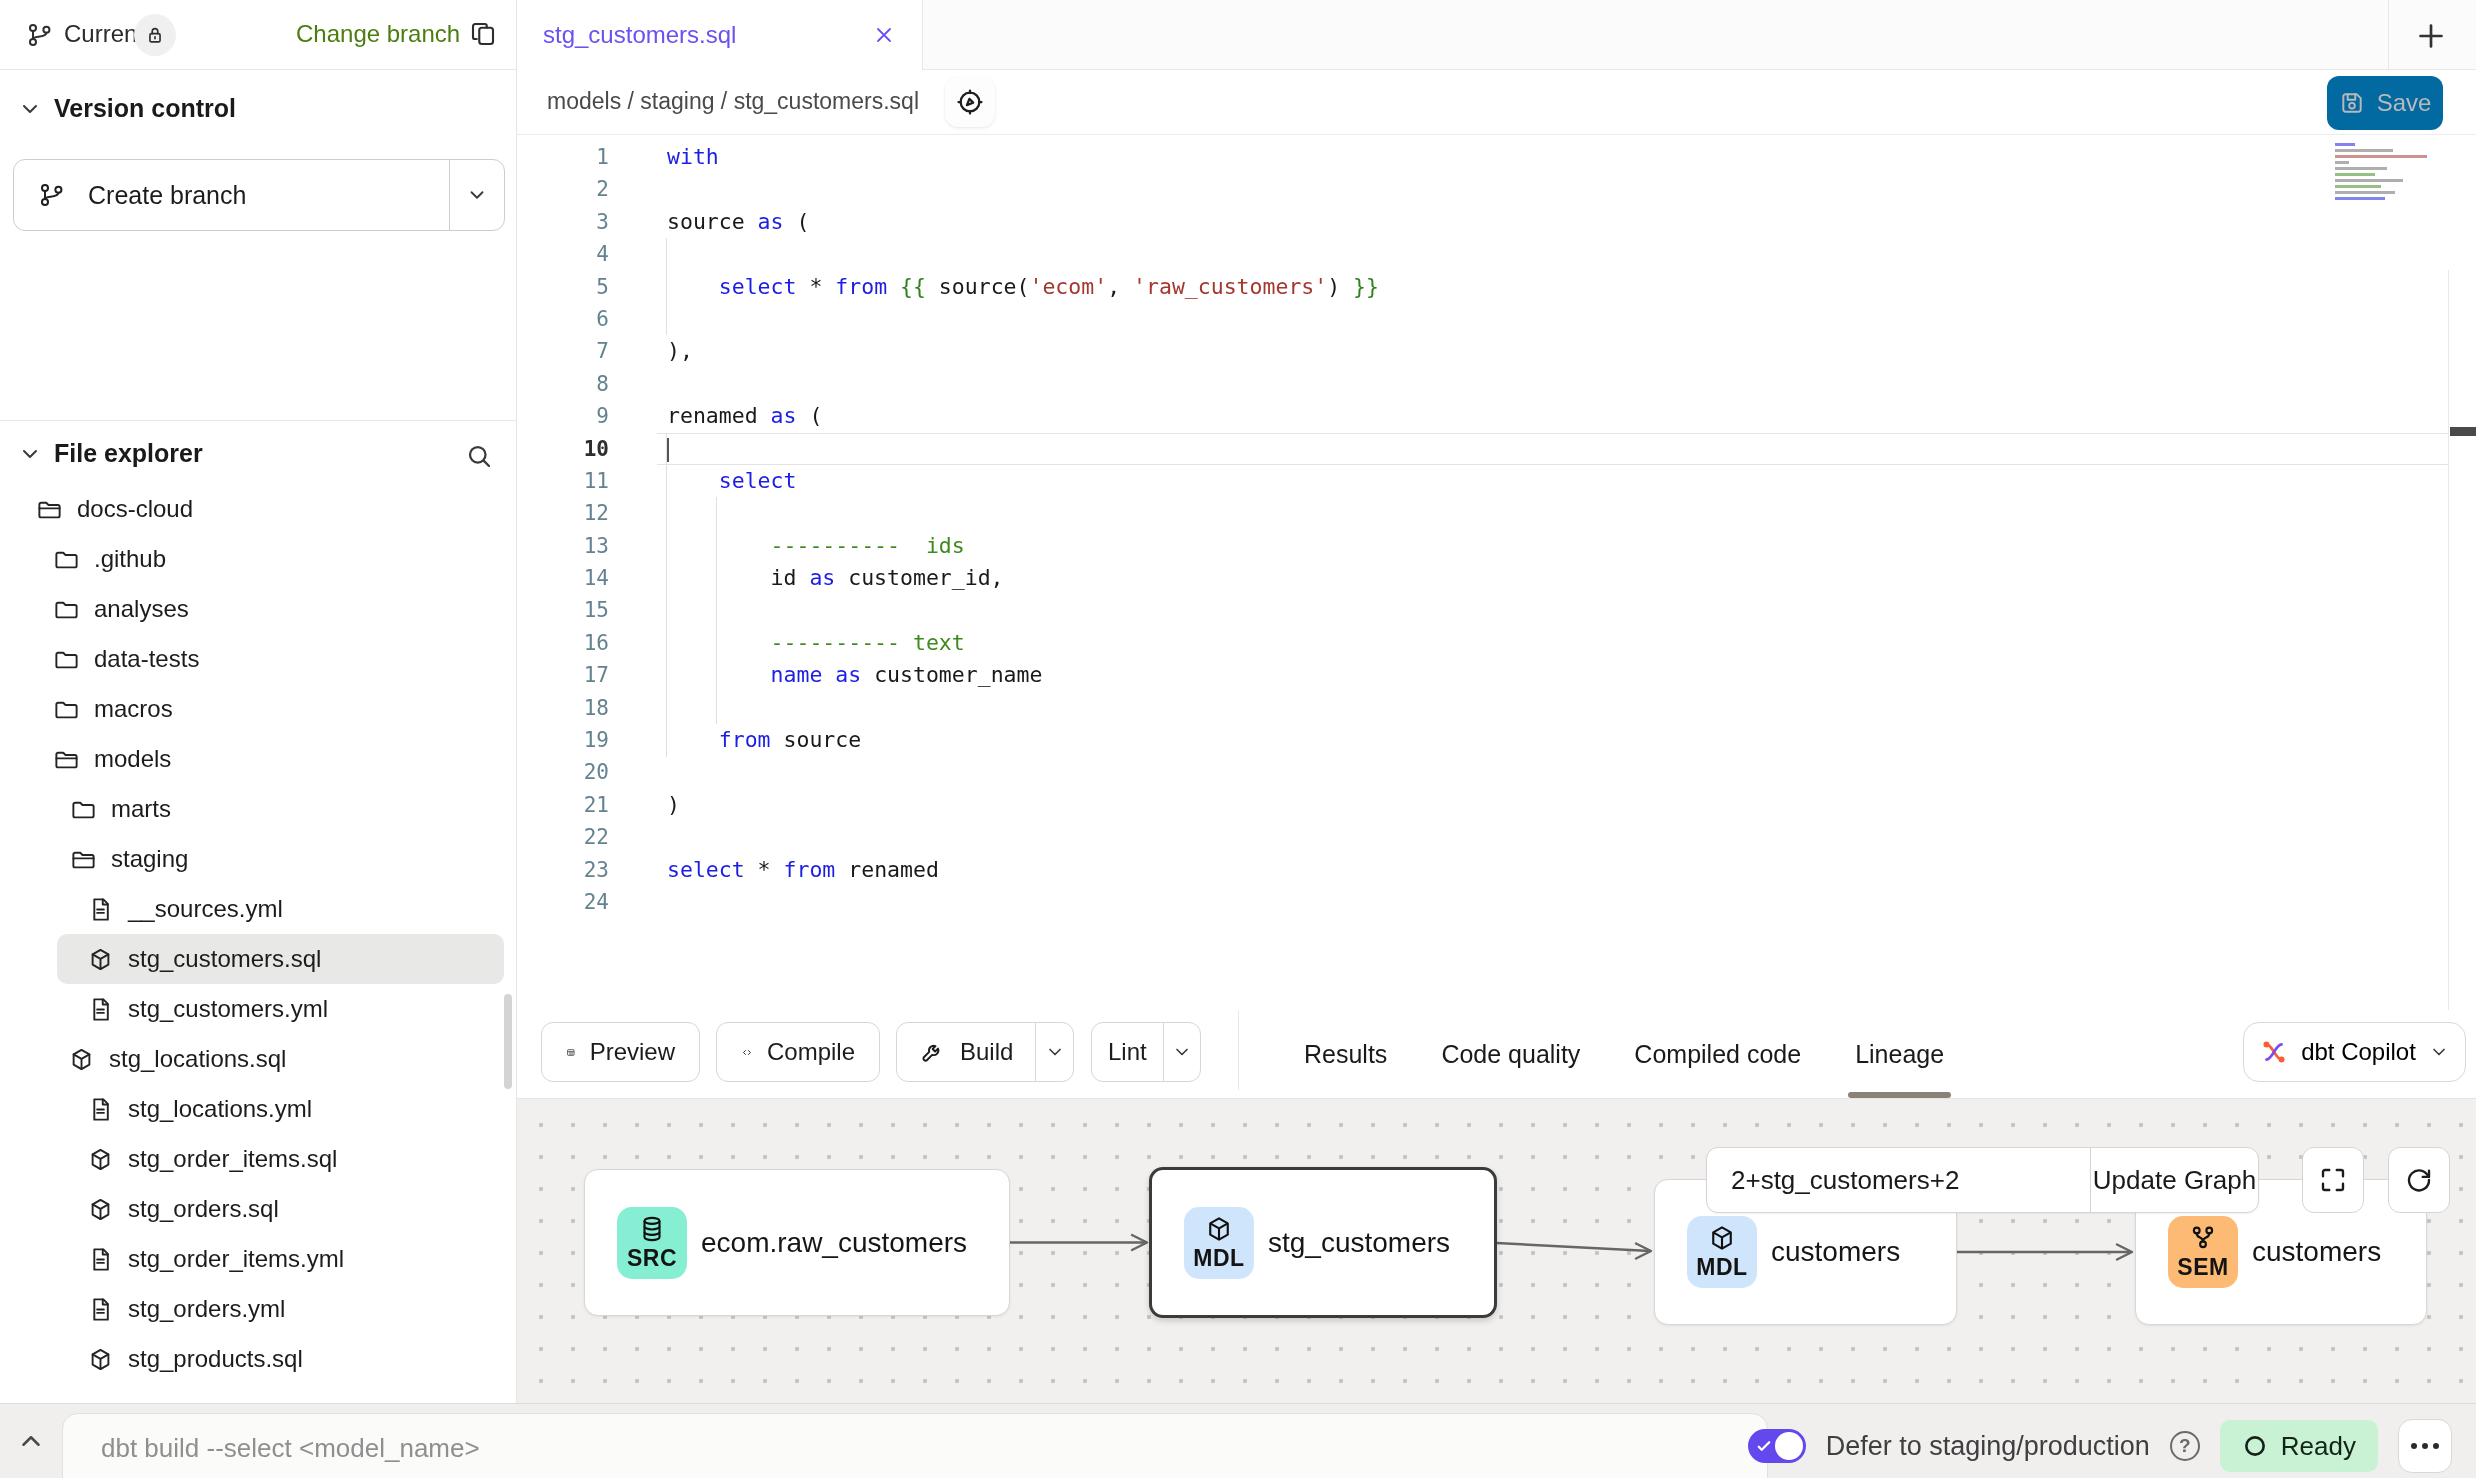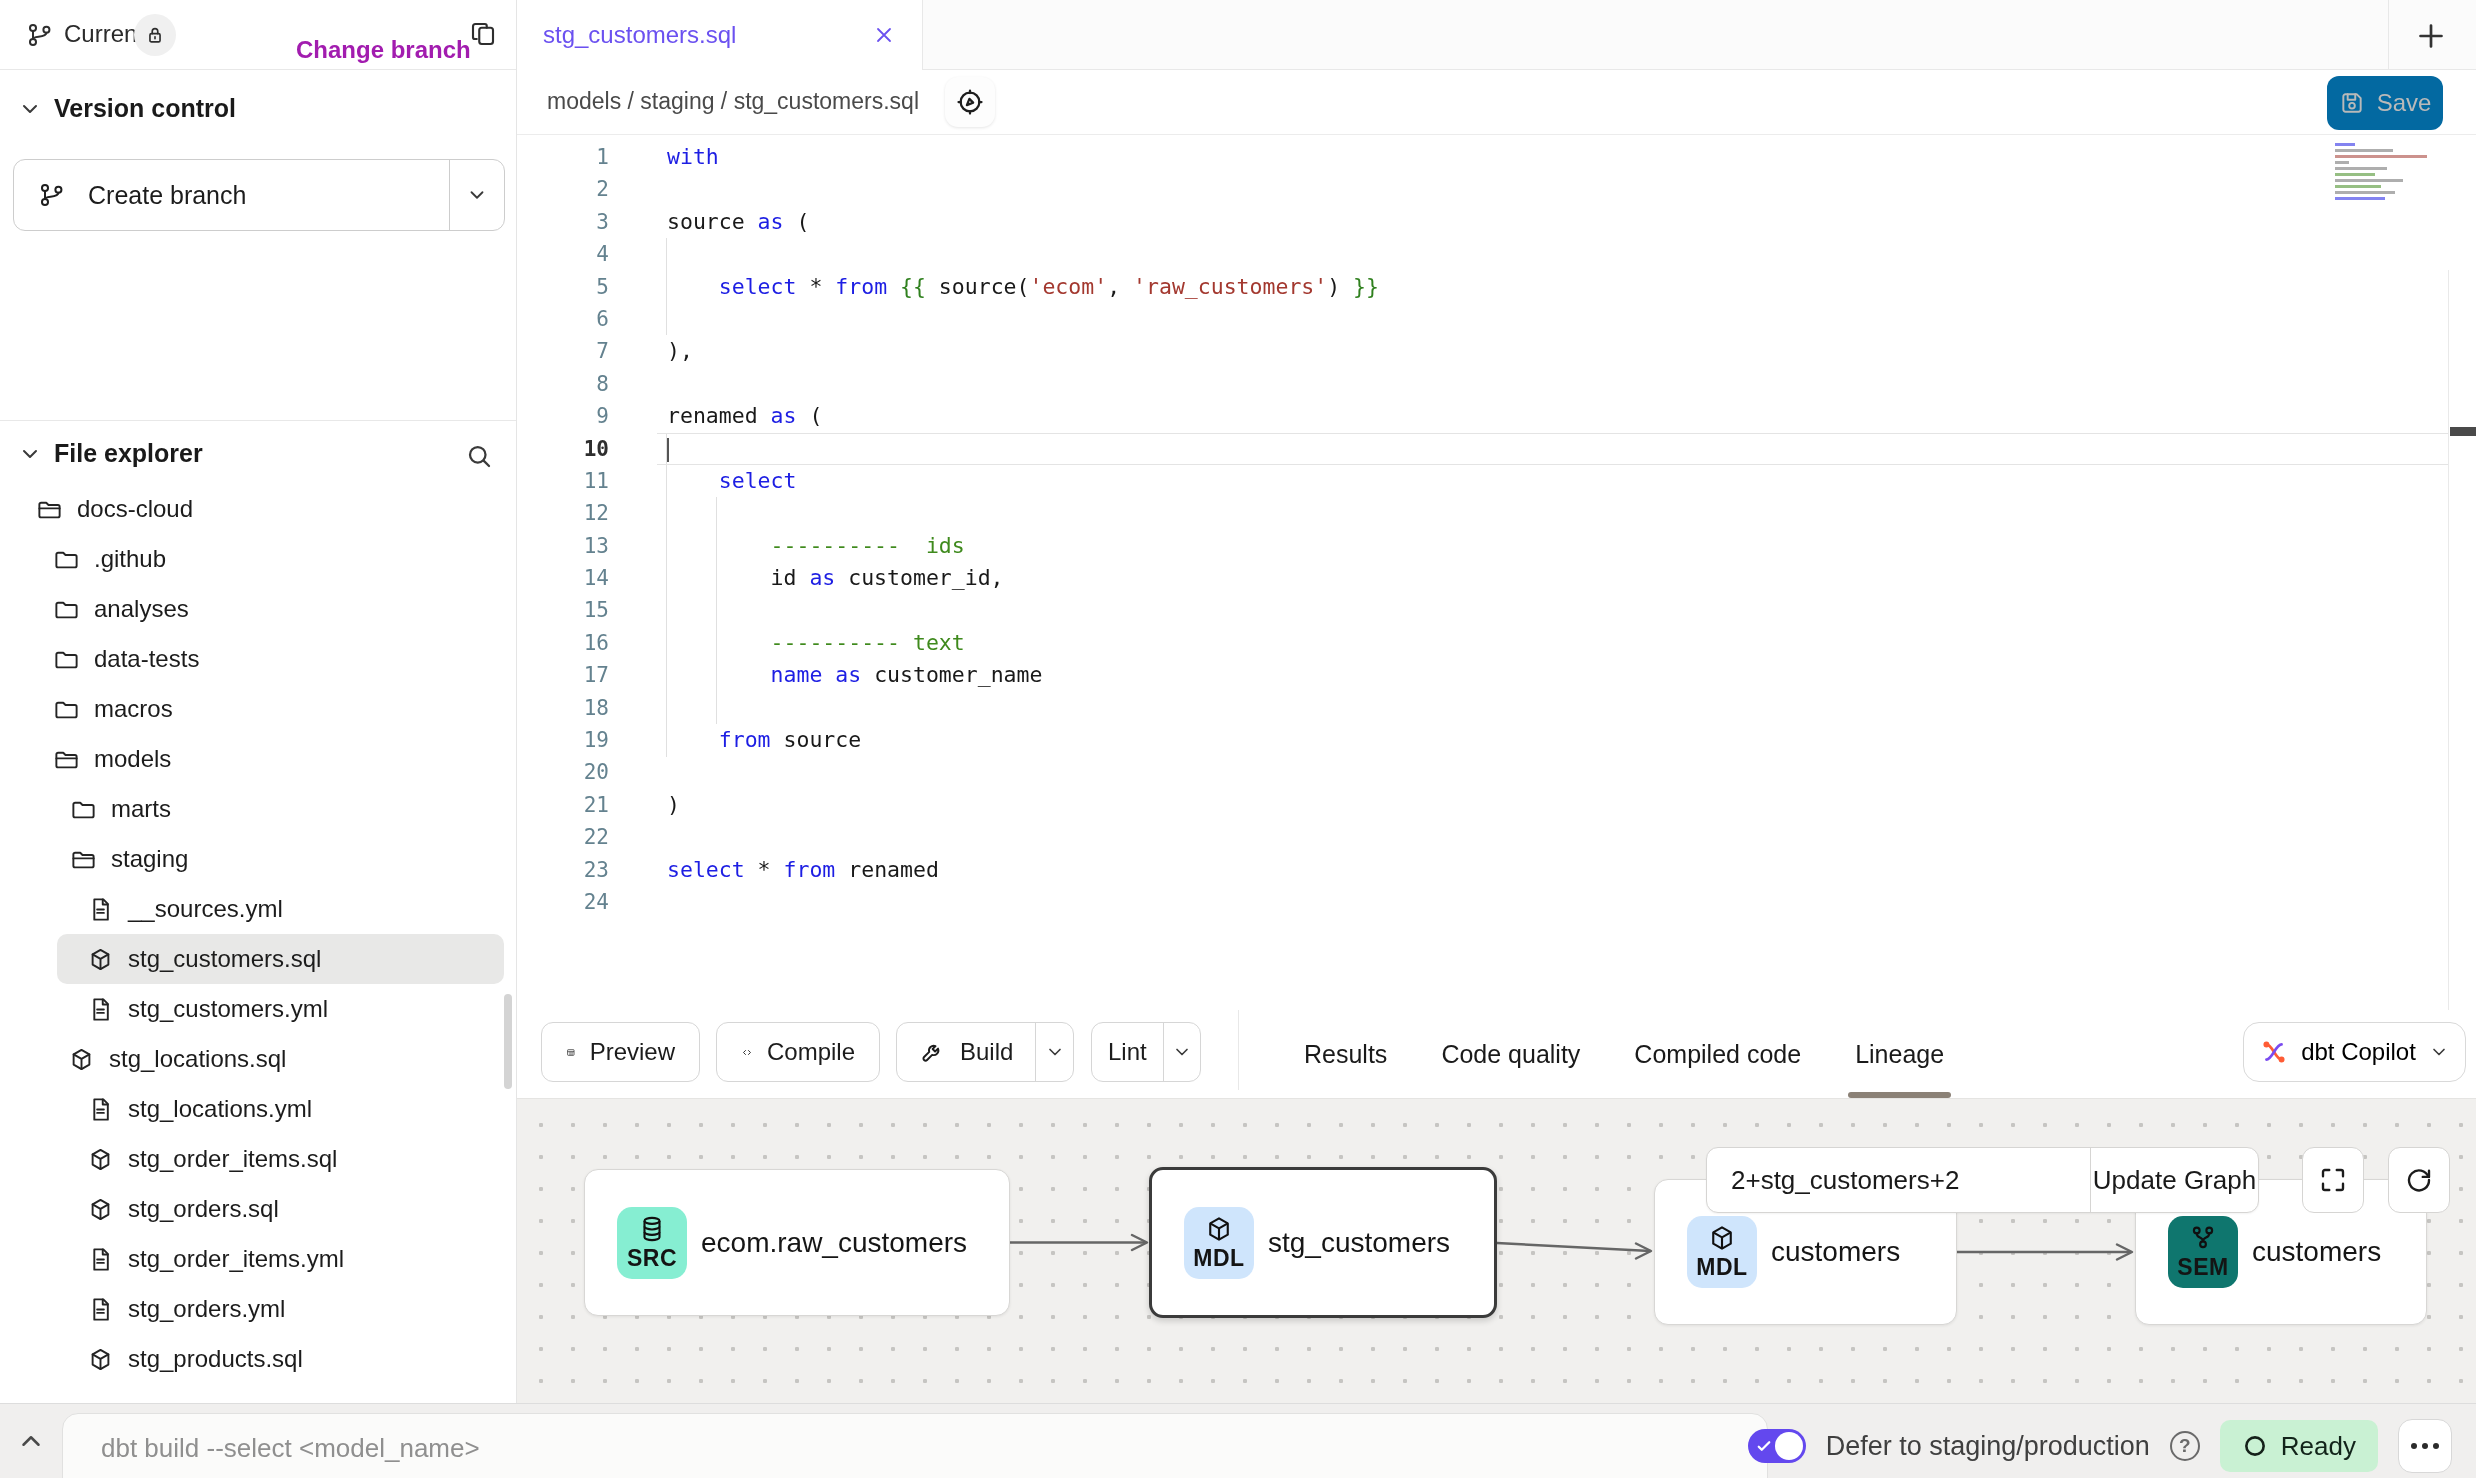--- a/index.html
+++ b/index.html
@@ -15,21 +15,21 @@
   
   .sidebar { position: absolute; left: 0; top: 0; width: 517px; height: 1403px;
              background: #fff; border-right: 1px solid #e5e5e5; }
   .sb-header { position: absolute; left: 0; top: 0; width: 100%; height: 70px;
                border-bottom: 1px solid #e8e8e8; }
   .branch-ico { position: absolute; left: 26px; top: 21px; width: 28px; height: 28px; }
   .branch-name { position: absolute; left: 64px; top: 20px; font-size: 24px; color: #2b2b2b; }
   .lock-chip { position: absolute; left: 134px; top: 14px; width: 42px; height: 42px;
                border-radius: 50%; background: #f0f0f0; display: flex; align-items: center; justify-content: center; }
   .lock-chip .ico { width: 22px; height: 22px; }
-  .change-branch { position: absolute; left: 296px; top: 36px; font-size: 24px; font-weight: 700; color: #a21caf; cursor: pointer; }
+  .change-branch { position: absolute; left: 296px; top: 20px; font-size: 24px; font-weight: 400; color: #4d7c0f; cursor: pointer; }
   .copy-ico { position: absolute; left: 468px; top: 19px; width: 30px; height: 30px; }
 
   .section-head { display: flex; align-items: center; gap: 12px; }
   .vc-section { position: absolute; left: 0; top: 70px; width: 100%; }
   .vc-head { position: absolute; left: 18px; top: 24px; }
   .sec-title { font-size: 25px; font-weight: 700; color: #1a1a1a; }
   .chev { width: 24px; height: 24px; }
   .create-branch { position: absolute; left: 13px; top: 89px; width: 492px; height: 72px;
                    border: 1px solid #cdcdcd; border-radius: 12px; background: #fff; display: flex; }
   .cb-main { flex: 1; display: flex; align-items: center; gap: 22px; padding-left: 24px;
@@ -641,21 +641,21 @@
             <path d="M5 7.5l7-4 7 4v9l-7 4-7-4z"></path>
               <path d="M5 7.5l7 4 7-4M12 11.5V20.5"></path>
           </svg>
         </span>
         <span class="b-label">MDL</span>
       </div>
       <span class="n-label">customers</span>
     </div>
 
     <div class="lin-node" style="left:1618px;top:80px;width:292px;height:146px">
-      <div class="badge" style="background: #0f766e;">
+      <div class="badge" style="background: #fdba74;">
         <span class="ico">
           <svg viewBox="0 0 24 24" fill="none" stroke="#101010" stroke-width="1.7" stroke-linecap="round">
             <circle cx="7" cy="6" r="2.3"></circle>
               <circle cx="17" cy="6" r="2.3"></circle>
               <circle cx="12" cy="17" r="2.3"></circle>
             <path d="M7 8.3c0 4.2 5 2.5 5 6.4M17 8.3c0 4.2-5 2.5-5 6.4"></path>
           </svg>
         </span>
         <span class="b-label">SEM</span>
       </div>

